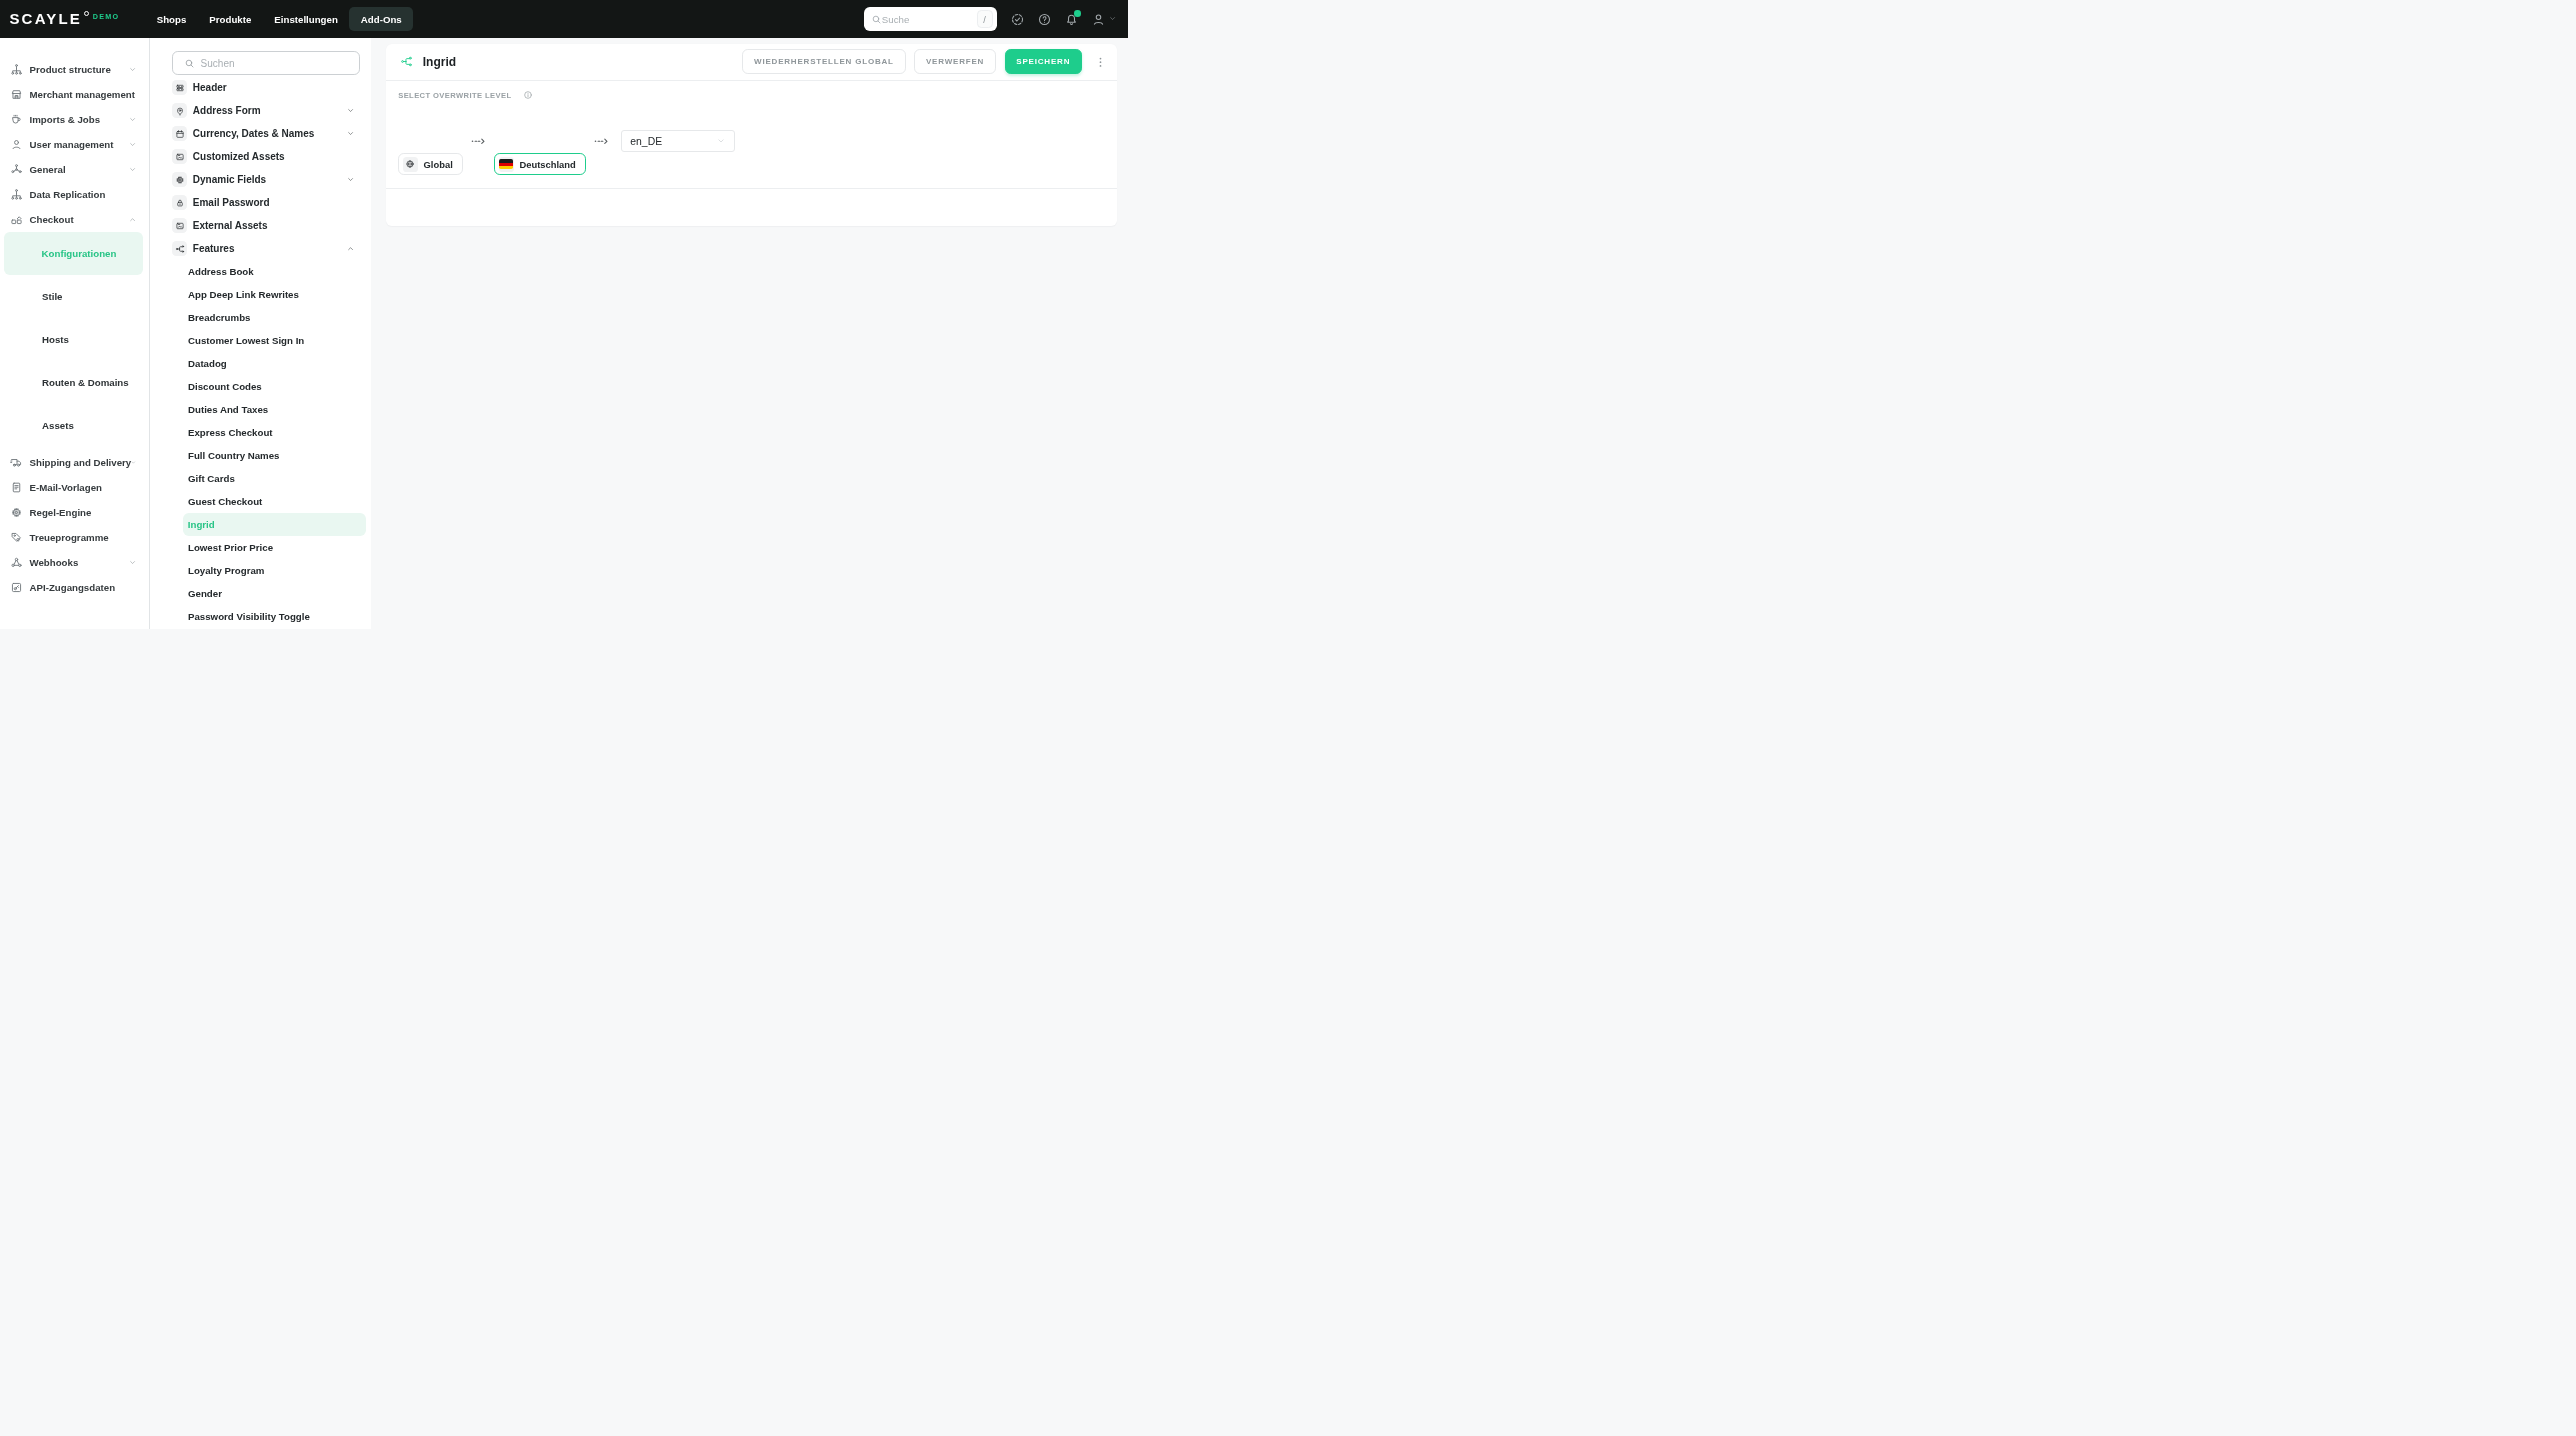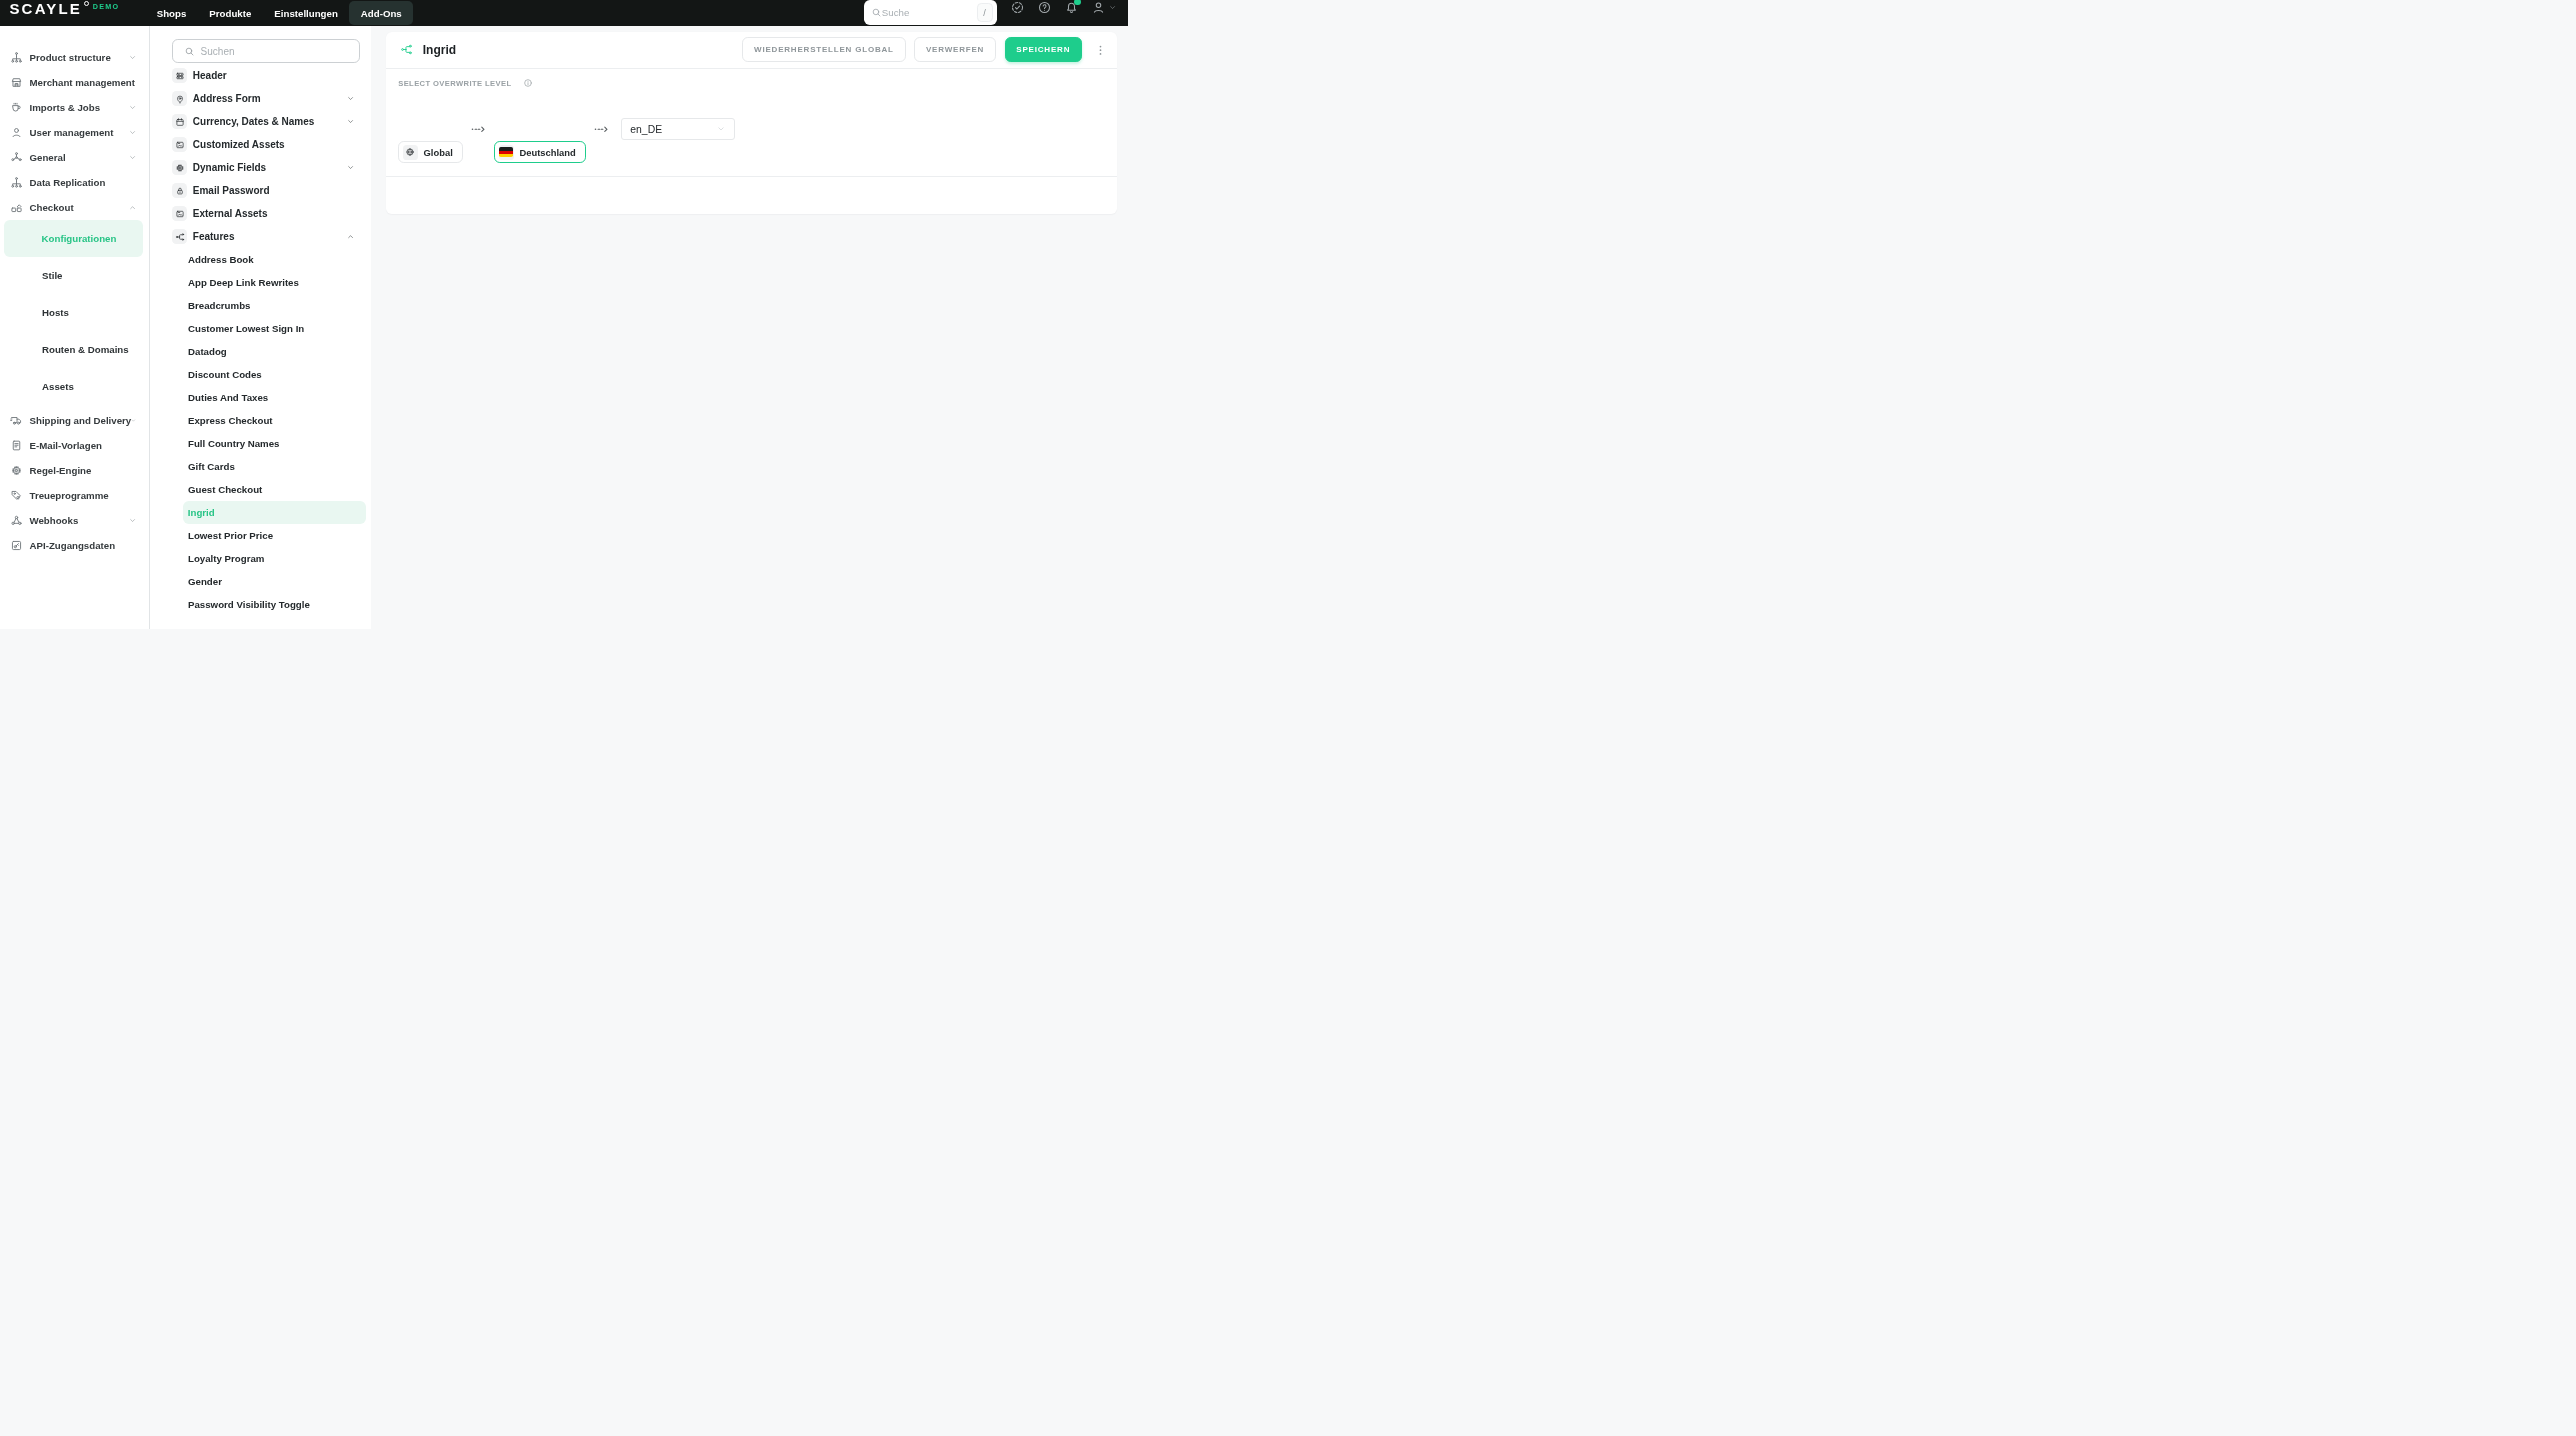--- a/index.html
+++ b/index.html
@@ -1,21 +1,21 @@
 <!DOCTYPE html>
 <html style="font-size:11.5px"><head>
 <meta charset="utf-8">
 <style>
   * { margin:0; padding:0; box-sizing:border-box; }
   html,body { width:1128px; height:629px; overflow:hidden; background:#f7f8f9;
               font-family:"Liberation Sans", sans-serif; }
   .app { width:1128px; height:629px; display:flex; flex-direction:column; }
 
   
-  .topbar { height:26px; background:#131615; display:flex; align-items:flex-start;
+  .topbar { height:38px; background:#131615; display:flex; align-items:center;
             padding:0 11.5px 0 9.4px; flex:0 0 auto; }
   .logo { display:flex; align-items:flex-start; color:#fff; }
   .logo-text { font-size:15px; font-weight:700; letter-spacing:2.2px; color:#fff; line-height:18.7px; }
   .logo-mark { width:5px; height:5px; border:1.2px solid #fff; border-radius:50%;
                margin:1.4px 3.6px 0 2.2px; display:inline-block; }
   .logo-demo { color:#1ecd8c; font-size:7.2px; font-weight:700; letter-spacing:1.2px; margin-top:2.2px; }
   .topnav { display:flex; align-items:center; margin-left:26px; height:100%; }
   .topnav-item { color:#fff; font-size:9.7px; font-weight:600; padding:6.5px 11.5px;
                  border-radius:5px; cursor:pointer; white-space:nowrap; }
   .topnav-item.active { background:#263230; }
@@ -39,21 +39,21 @@
   .cols { flex:1; display:flex; min-height:0; }
 
   
   .sidebar { width:150px; background:#fff; border-right:1.4px solid #e1e4e6;
              padding-top:19.4px; flex:0 0 auto; overflow:hidden; }
   .side-item { height:25px; display:flex; align-items:center; padding:0 13px 0 10px; cursor:pointer; }
   .side-item .sicon { width:13px; height:13px; color:#70777b; margin-right:6.5px; flex:0 0 auto; }
   .side-item .sicon svg { width:100%; height:100%; }
   .side-item .slabel { font-size:9.7px; font-weight:600; color:#363b3e; white-space:nowrap; }
   .side-item .schev { margin-left:auto; width:7.2px; height:7.2px; color:#7c8488; }
-  .side-sub { height:37px; display:flex; align-items:center; padding-left:42px;
+  .side-sub { height:43px; display:flex; align-items:center; padding-left:42px;
               font-size:9.7px; font-weight:600; color:#2e3336; cursor:pointer; }
   .side-sub.active { background:#e9f7f1; color:#27c486; border-radius:5.8px;
                      margin:0 5.8px 0 3.6px; padding-left:38px; }
   .side-group-end { height:2.9px; }
 
   
   .panel { width:221px; background:#fff; padding:13px 10.8px 0 22px; flex:0 0 auto; overflow:hidden; }
   .panel-search { height:24px; border:1.1px solid #ccd0d3; border-radius:5.8px; display:flex;
                   align-items:center; gap:5.8px; padding:0 11px; }
   .panel-search .icn { width:10.8px; height:10.8px; color:#8f969a; flex:0 0 auto; }

